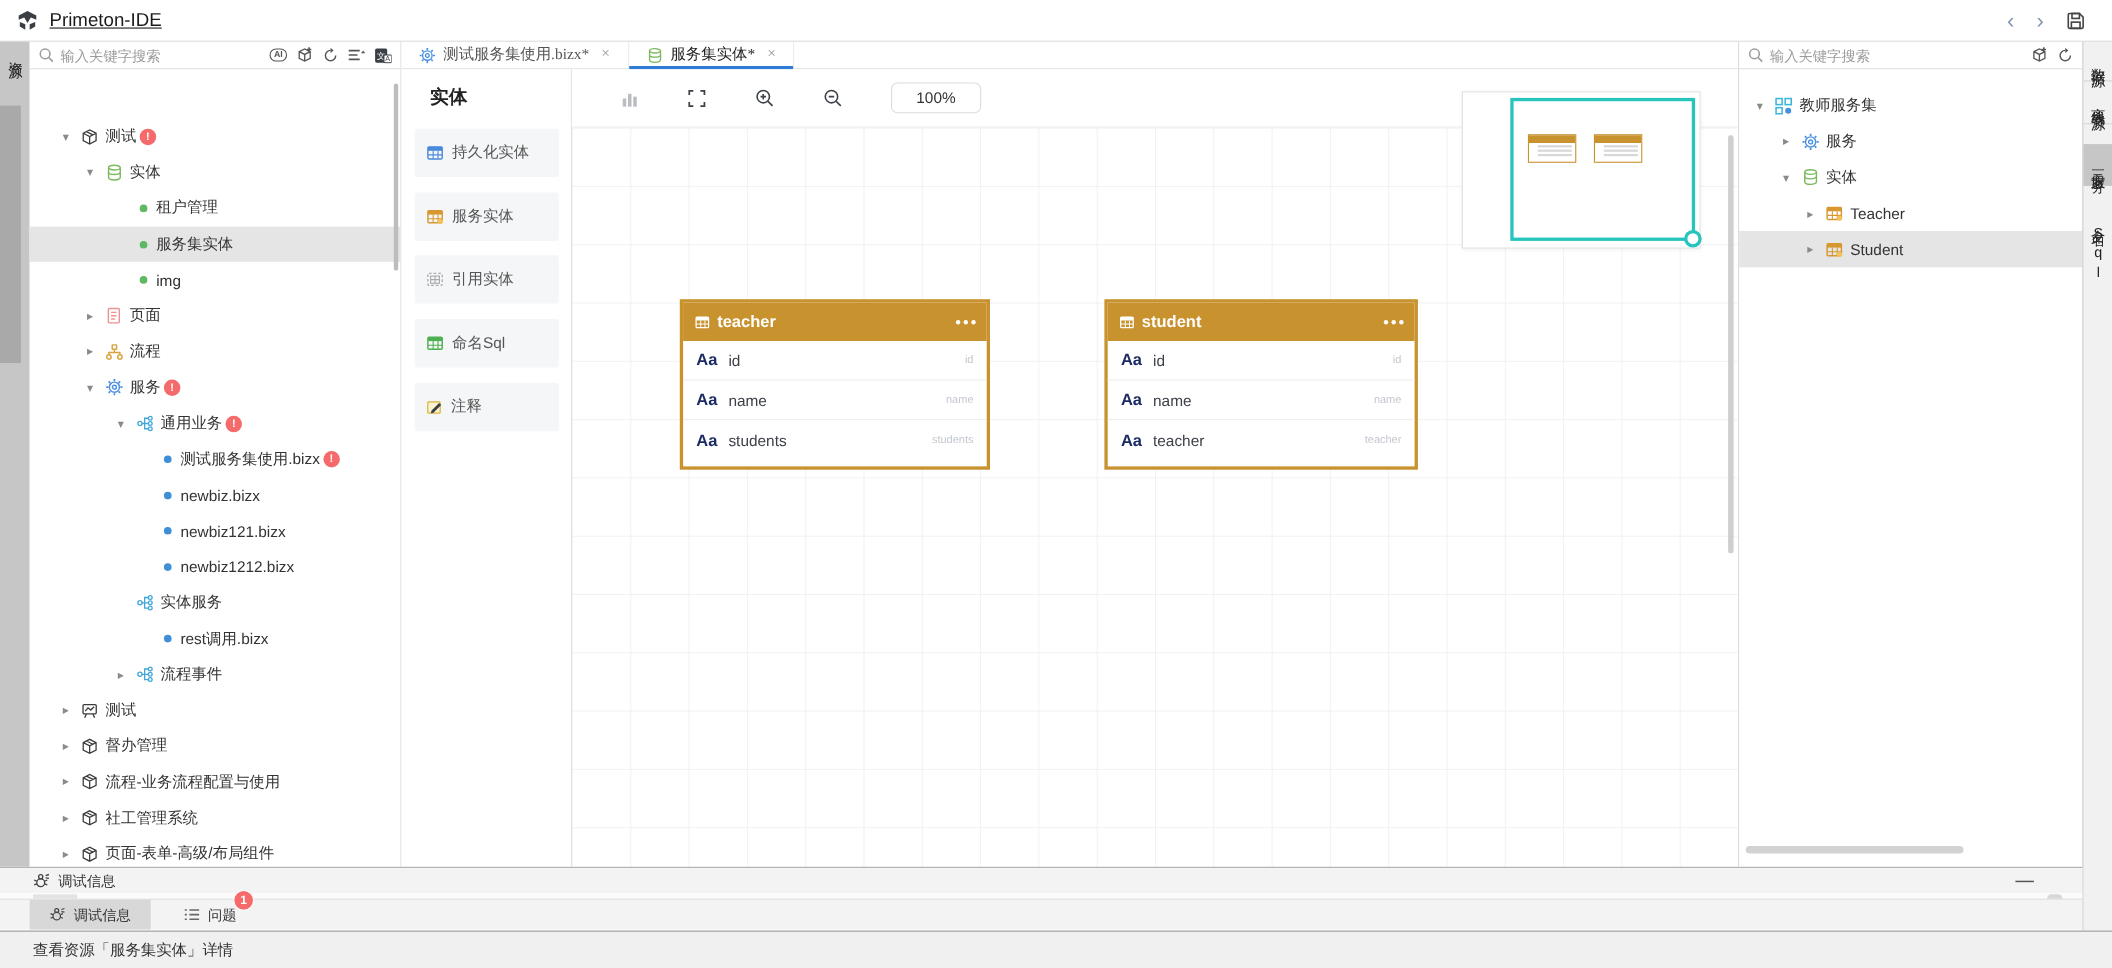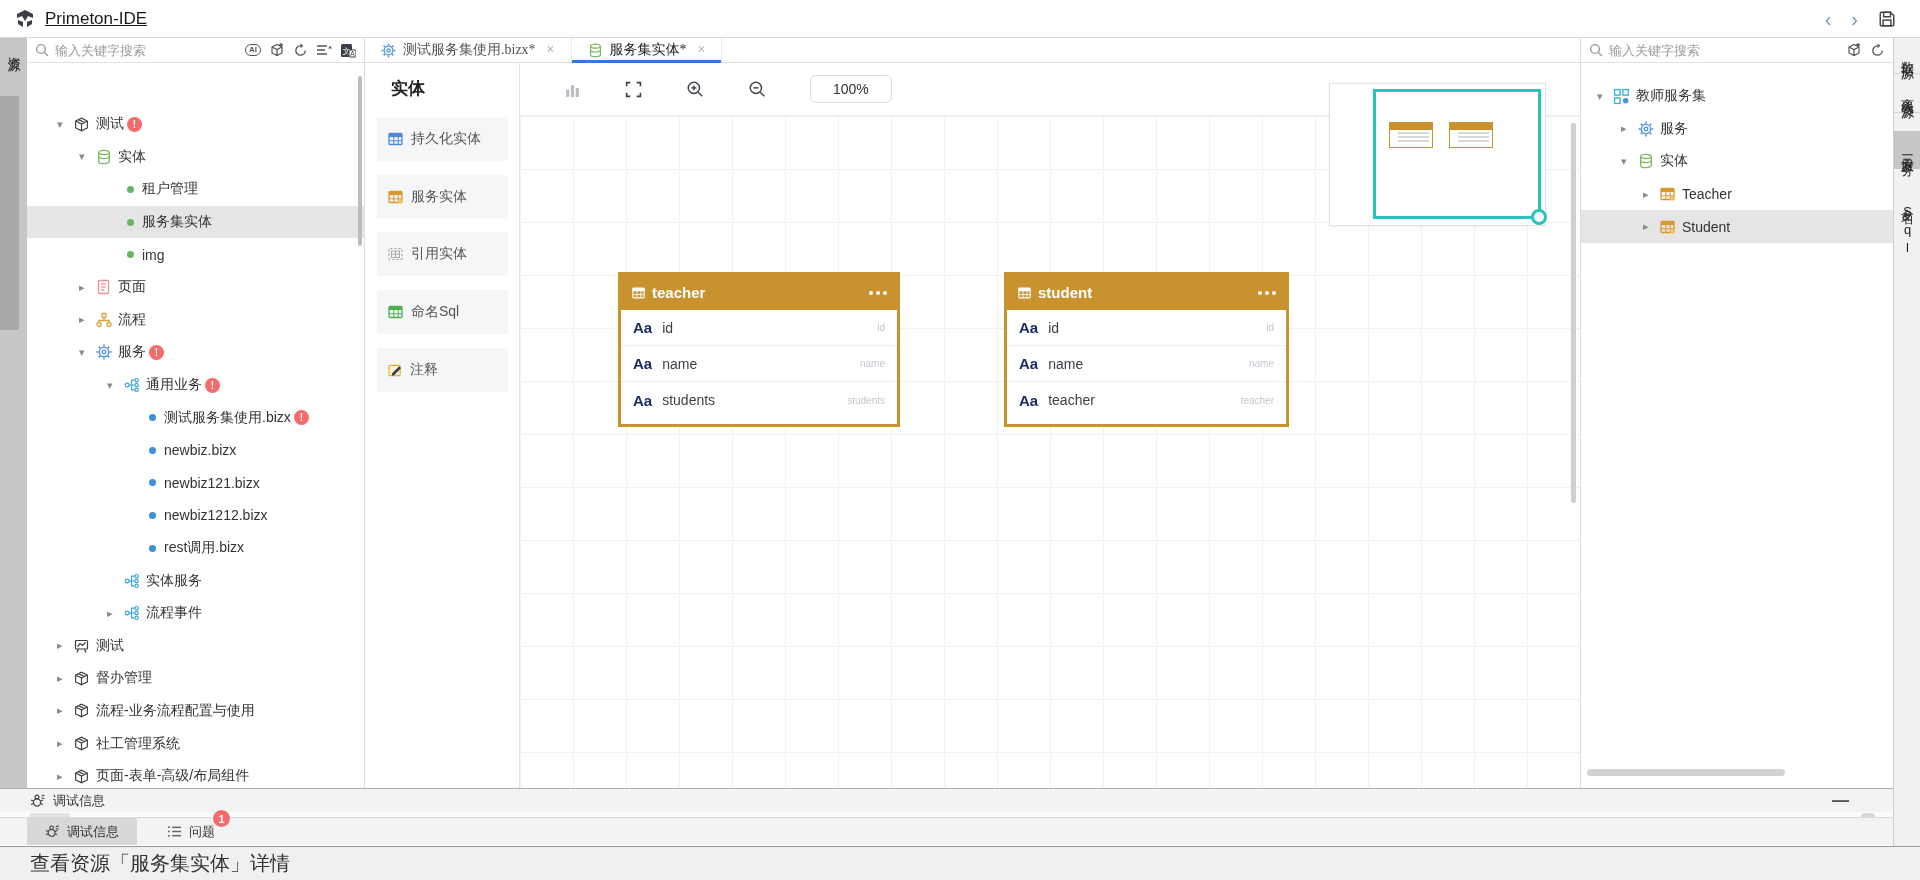--- a/index.html
+++ b/index.html
@@ -115,21 +115,21 @@
   #debug-sliver .frag { position:absolute; left:30px; top:1px; width:40px; height:10px; background:#e3e3e3; }
   #debug-sliver .dotpill { position:absolute; right:18px; top:1px; width:14px; height:8px; border-radius:4px; background:#d7d7d7; }
   #debug-tabs { position:absolute; left:0; top:818px; width:1893px; height:27px; background:#f3f3f3; display:flex; align-items:stretch; }
   .btab { display:flex; align-items:center; gap:7px; padding:0 18px; font-size:13px; color:#333; cursor:pointer; position:relative; }
   .btab.sel { background:#d8d8d8; margin-left:27px; }
   .btab .bdg { position:absolute; top:-9px; right:2px; width:19px; height:19px; border-radius:50%; background:var(--badge-red);
     color:#fff; font-size:11px; font-weight:bold; display:flex; align-items:center; justify-content:center; border:1px solid #fff; }
 
   #statusbar { position:absolute; left:0; top:846px; width:1920px; height:34px; background:#f0f0f0;
     border-top:1px solid #9a9a9a; display:flex; align-items:center; }
-  #statusbar .stext { margin-left:30px; font-size:20px; color:#333; }
+  #statusbar .stext { margin-left:30px; font-size:14px; color:#333; }
 </style>
 </head>
 <body>
 
 <div id="titlebar">
   <span class="logo">
     <svg width="22" height="22" viewBox="0 0 22 22">
         <path d="M3 6 L11 2 L19 6 L19 10 L14 8 L11 13 L8 8 L3 10 Z" fill="#3b3f45"></path>
         <path d="M4 12 L9 14 L9 19 L4 16 Z" fill="#3b3f45"></path>
         <path d="M18 12 L13 14 L13 19 L18 16 Z" fill="#3b3f45"></path>
@@ -319,38 +319,38 @@
     <div class="trow ind3">
       <span class="caret"></span>
         <span class="dot blue"></span>
       <span class="lbl">newbiz121.bizx</span>
     </div>
     <div class="trow ind3">
       <span class="caret"></span>
         <span class="dot blue"></span>
       <span class="lbl">newbiz1212.bizx</span>
     </div>
-    <div class="trow ind3">
-      <span class="caret"></span>
-        <span class="dot blue"></span>
-      <span class="lbl">rest调用.bizx</span>
-    </div>
-
     <div class="trow ind2">
       <span class="caret"></span>
       <span class="ticon">
           <svg width="16" height="16" viewBox="0 0 16 16" fill="none" stroke="#41a6d9" stroke-width="1.2">
             <circle cx="3.2" cy="8" r="1.9"></circle>
             <circle cx="12.6" cy="3.2" r="1.7"></circle>
             <circle cx="12.6" cy="8" r="1.7"></circle>
             <circle cx="12.6" cy="12.8" r="1.7"></circle>
             <path d="M5.1 8 H10.9 M7.5 8 V3.2 H10.9 M7.5 8 V12.8 H10.9"></path>
           </svg>
         </span>
       <span class="lbl">实体服务</span>
+    </div>
+
+    <div class="trow ind3">
+      <span class="caret"></span>
+        <span class="dot blue"></span>
+      <span class="lbl">rest调用.bizx</span>
     </div>
 
     <div class="trow ind2">
       <span class="caret">▸</span>
       <span class="ticon">
           <svg width="16" height="16" viewBox="0 0 16 16" fill="none" stroke="#41a6d9" stroke-width="1.2">
             <circle cx="3.2" cy="8" r="1.9"></circle>
             <circle cx="12.6" cy="3.2" r="1.7"></circle>
             <circle cx="12.6" cy="8" r="1.7"></circle>
             <circle cx="12.6" cy="12.8" r="1.7"></circle>

